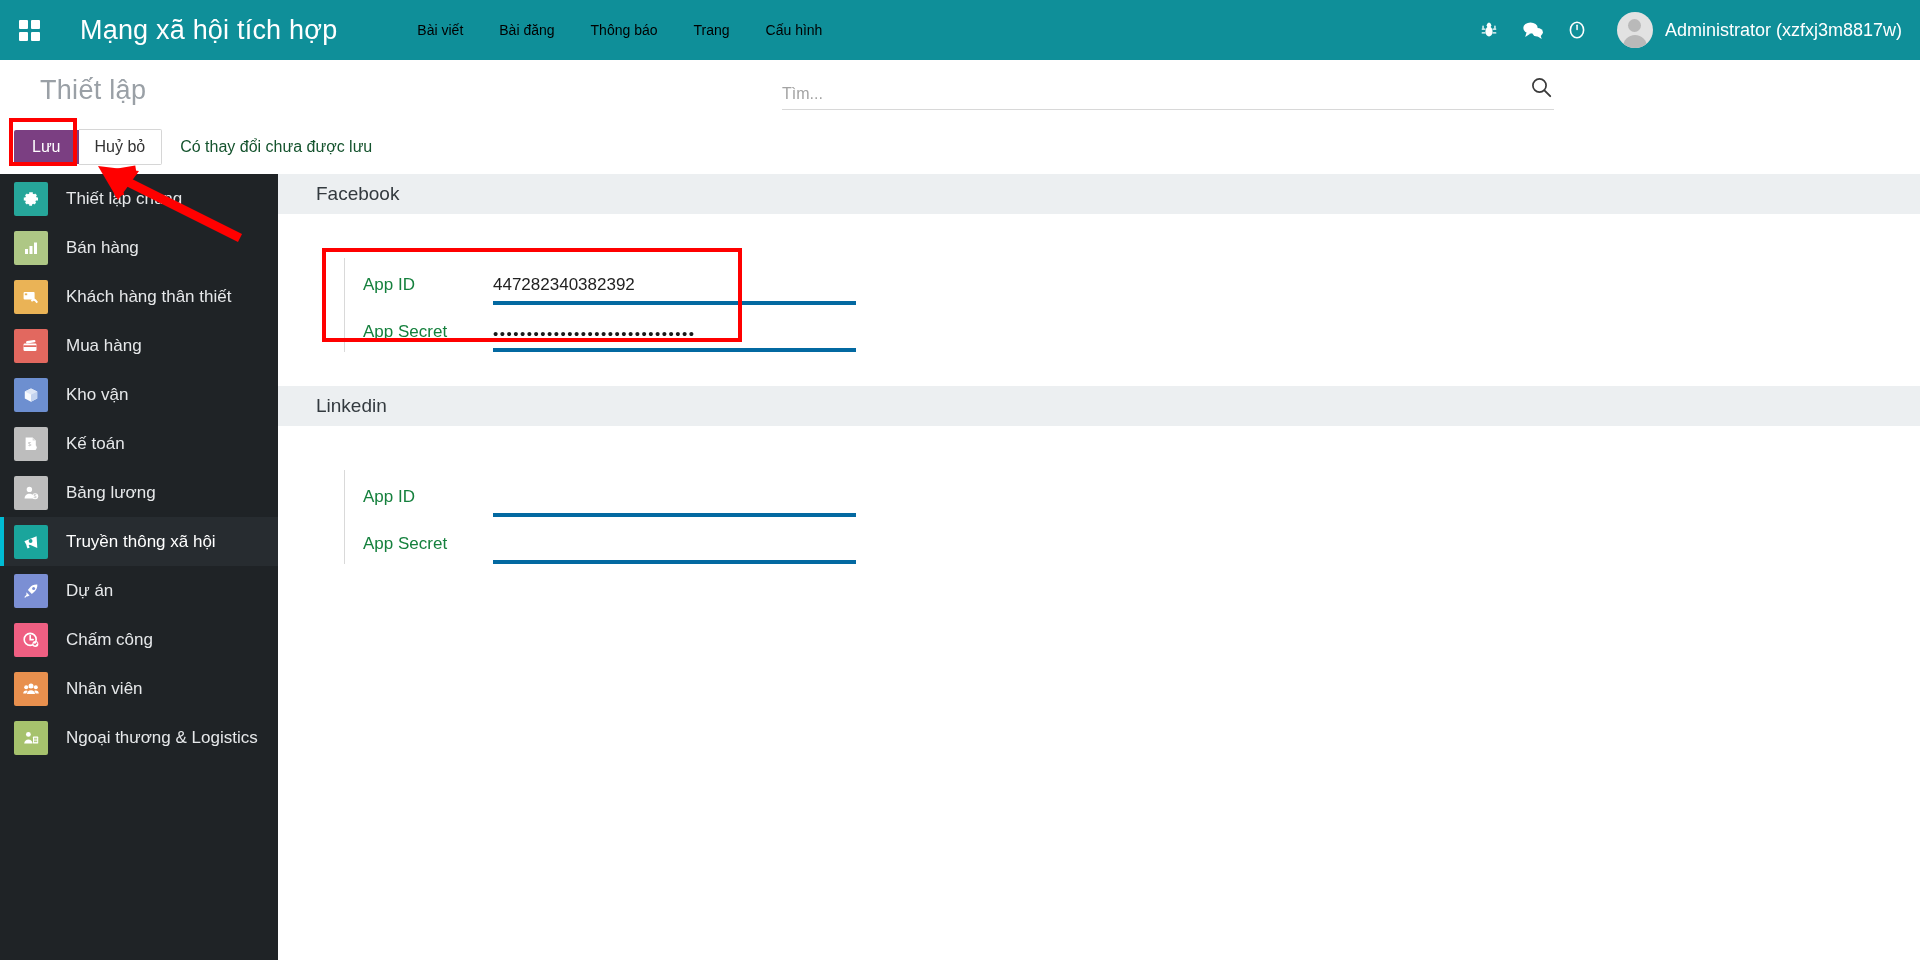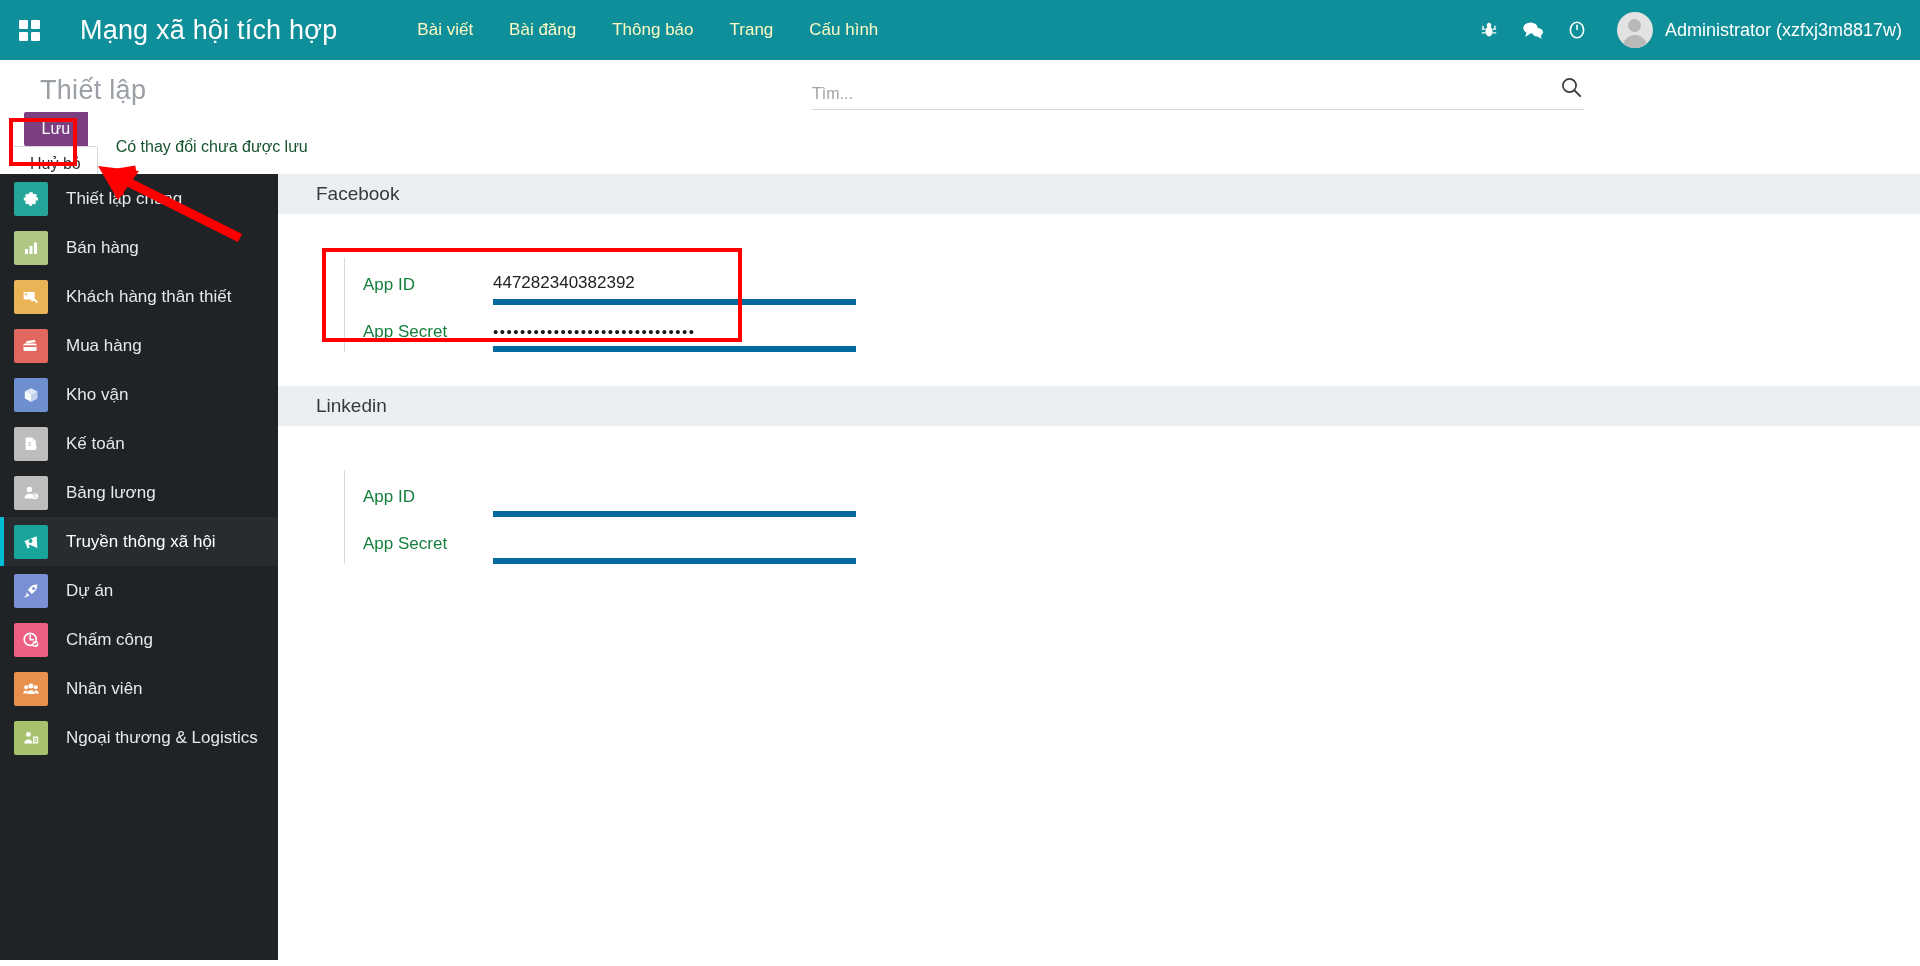--- a/index.html
+++ b/index.html
@@ -30,22 +30,22 @@
     cursor: pointer;
   }
   .apps-grid { display: grid; grid-template-columns: 9px 9px; grid-template-rows: 9px 9px; gap: 3px; }
   .apps-grid i { display:block; width: 9px; height: 9px; background: #ffffff; border-radius: 1px; }
   .brand {
     font-size: 27px; font-weight: 400; letter-spacing: .2px;
     margin-left: 22px; white-space: nowrap;
   }
   .mainnav { display: flex; align-items: center; margin-left: 62px; gap: 0px; }
   .mainnav a {
-    color: #fef9c3; text-decoration: none;
-    font-size: 17px; padding: 0 18px; line-height: 56px;
+    color: #000000; text-decoration: none;
+    font-size: 14px; padding: 0 18px; line-height: 56px;
     white-space: nowrap;
   }
   .topright {
     margin-left: auto; display: flex; align-items: center;
     padding-right: 18px; gap: 0px;
   }
   .ticon {
     width: 44px; height: 56px;
     display: flex; align-items: center; justify-content: center;
     cursor: pointer;
@@ -63,37 +63,37 @@
   
   .subhead {
     position: relative; height: 60px; background: #ffffff;
     display: flex; align-items: center;
   }
   .page-title {
     font-size: 27px; color: #9aa0a6; font-weight: 400;
     margin-left: 40px; letter-spacing: .3px;
   }
   .searchwrap {
-    position: absolute; left: 812px; top: 16px;
+    position: absolute; left: 782px; top: 16px;
     width: 772px; display: flex; align-items: flex-end;
     border-bottom: 1px solid #d8d8d8; padding-bottom: 6px;
   }
   .searchwrap input {
     flex: 1; border: none; outline: none; background: transparent;
     font-size: 16px; color: #555; font-family: "Liberation Sans", sans-serif;
   }
   .searchwrap input::placeholder { color: #a3a3a3; }
   .search-btn { background: none; border: none; cursor: pointer; padding: 0 2px 2px 6px; }
 
   
   .toolbar {
     position: relative; height: 54px; background: #ffffff;
     display: flex; align-items: center; padding-left: 14px;
   }
-  .btn-group { display: flex; align-items: center; flex-direction: column; }
+  .btn-group { display: flex; align-items: center; }
   .btn-save {
     background: #7b3f82; color: #ffffff; border: none;
     font-size: 16px; padding: 8px 18px; cursor: pointer;
     font-family: "Liberation Sans", sans-serif;
     border-radius: 2px 0 0 2px;
   }
   .btn-cancel {
     background: #ffffff; color: #333333; border: 1px solid #d6d6d6;
     border-left: none; font-size: 16px; padding: 8px 16px; cursor: pointer;
     font-family: "Liberation Sans", sans-serif;
@@ -150,21 +150,21 @@
   .field-row {
     display: flex; align-items: flex-end;
     border-left: 1px solid #d9d9d9;
     height: 47px; width: 512px;
   }
   .field-label {
     width: 148px; font-size: 17px; color: #15803d;
     padding-left: 18px; padding-bottom: 10px; margin-top: 36px;
   }
   .field-input {
-    flex: 1; border-bottom: 6px solid #0369a1;
+    flex: 1; border-bottom: 4px solid #0369a1;
     padding-bottom: 6px; min-height: 30px;
     font-size: 17px; color: #222; display: flex; align-items: flex-end;
   }
   .field-input .dots { letter-spacing: 1.5px; font-size: 15px; color: #1a1a1a; line-height: 1.1; }
   .sec-gap { height: 34px; }
 
   
   .anno-fb {
     position: absolute; left: 44px; top: 74px;
     width: 420px; height: 94px;

